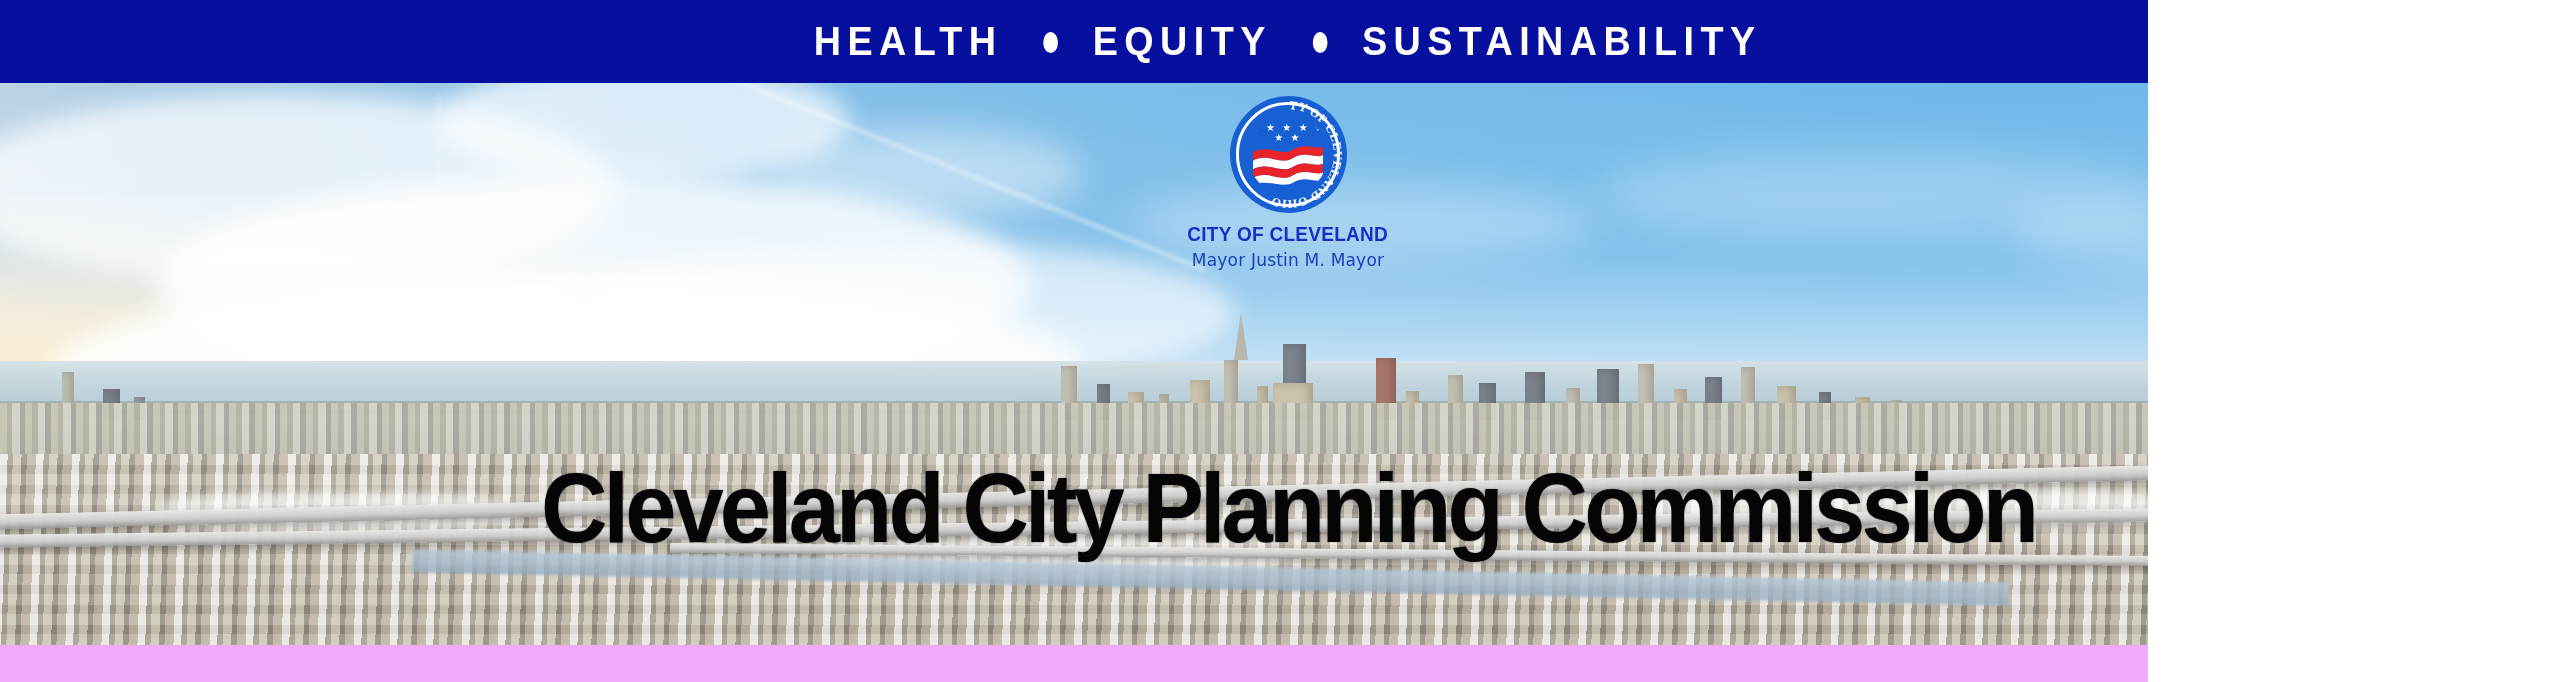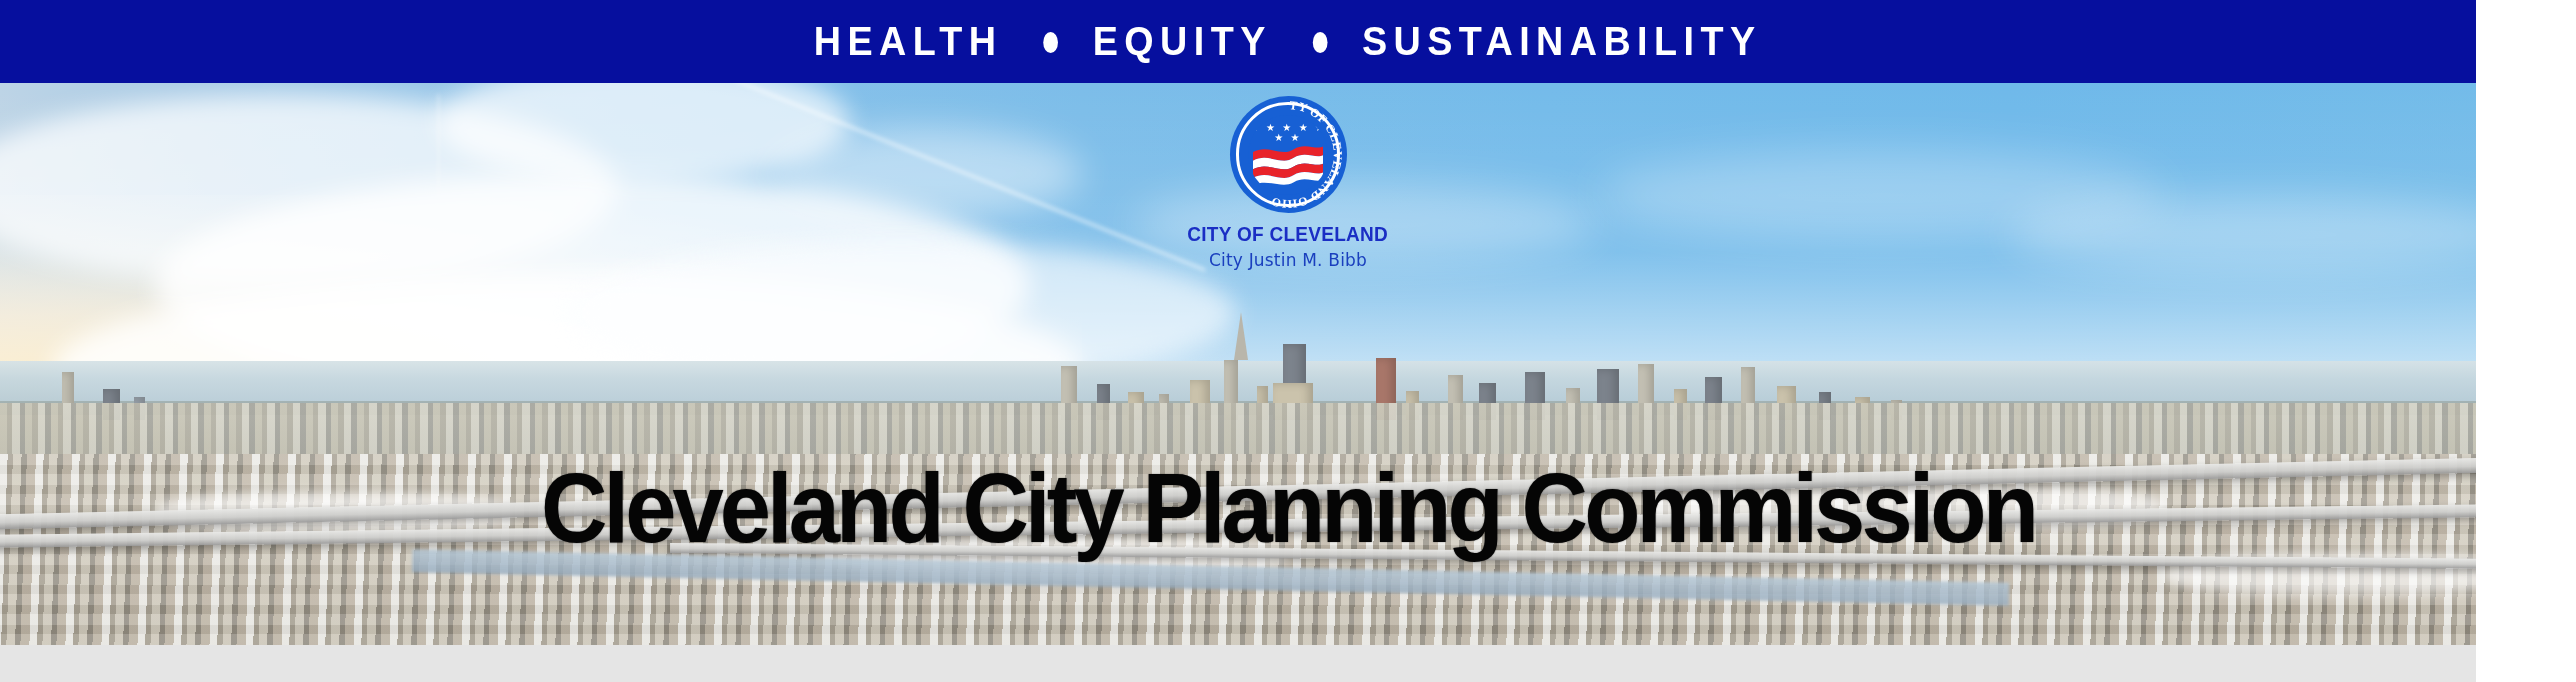--- a/index.html
+++ b/index.html
@@ -7,23 +7,23 @@
     margin: 0;
     padding: 0;
     background: #ffffff;
   }
   body {
     font-family: "Liberation Sans", sans-serif;
   }
 
   .page {
     position: relative;
-    width: 2476px;
+    width: 2148px;
     height: 682px;
-    background: #e5e5e5;
+    background: #f0abfc;
     overflow: hidden;
   }
 
   
   .top-banner {
     position: absolute;
     left: 0;
     top: 0;
     width: 2576px;
     height: 83px;
@@ -435,21 +435,21 @@
           <svg class="flag" viewBox="0 0 100 60" preserveAspectRatio="none">
             <path d="M0,14 C22,2 40,22 58,10 C74,0 90,12 100,6 L100,18 C90,24 74,12 58,22 C40,34 22,14 0,26 Z" fill="#e8232a"></path>
             <path d="M0,26 C22,14 40,34 58,22 C74,12 90,24 100,18 L100,30 C90,36 74,24 58,34 C40,46 22,26 0,38 Z" fill="#ffffff"></path>
             <path d="M0,38 C22,26 40,46 58,34 C74,24 90,36 100,30 L100,42 C90,48 74,36 58,46 C40,58 22,38 0,50 Z" fill="#e8232a"></path>
             <path d="M0,50 C22,38 40,58 58,46 C74,36 90,48 100,42 L100,52 C90,58 74,46 58,56 C40,66 22,50 0,60 Z" fill="#ffffff"></path>
           </svg>
         </div>
       </div>
 
       <div class="seal-caption">CITY OF CLEVELAND</div>
-      <div class="seal-sub">City Justin M. Bibb</div>
+      <div class="seal-sub">Mayor Justin M. Mayor</div>
     </div>
 
     <div class="main-title">Cleveland City Planning Commission</div>
 
     <div class="social-rail">
 
       <div class="social-btn">
         <svg width="32" height="32" viewBox="0 0 42 42">
           <defs>
             <mask id="ytMask">

